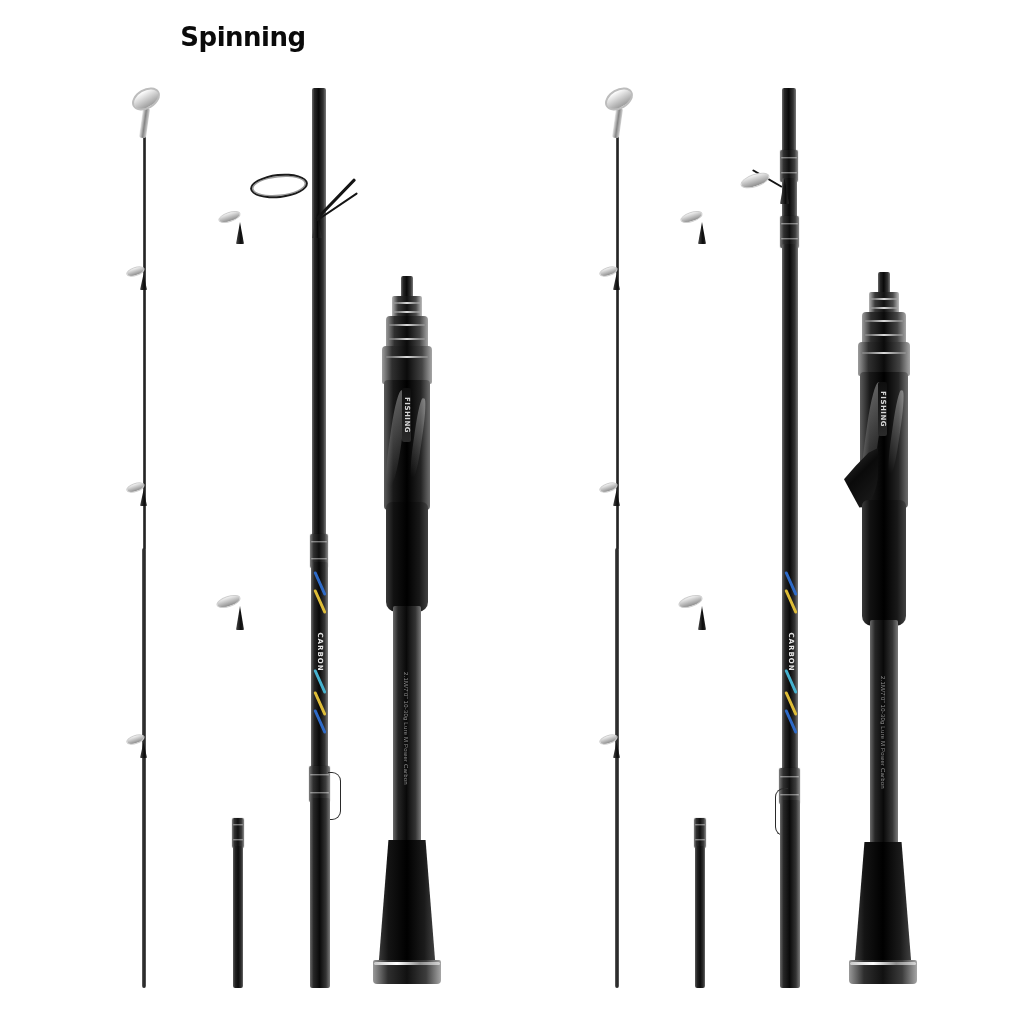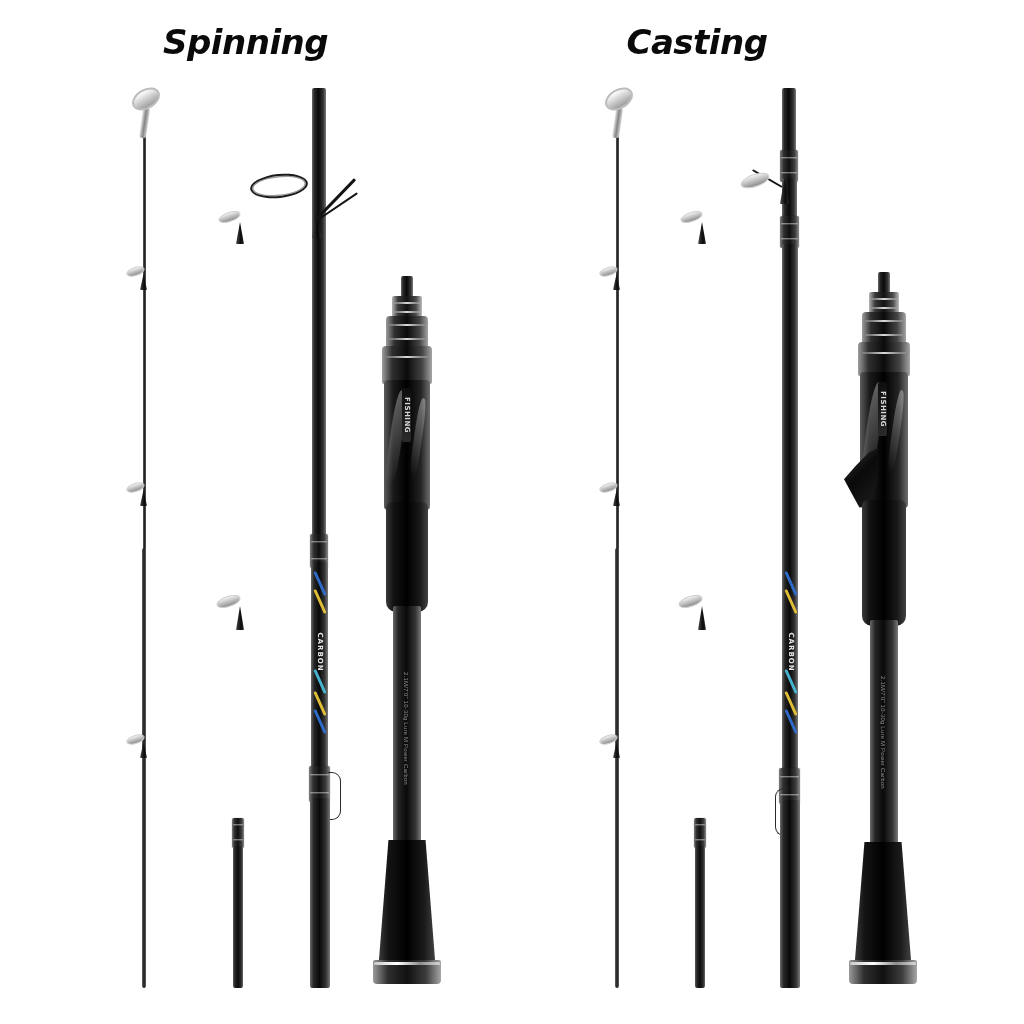--- a/index.html
+++ b/index.html
@@ -8,23 +8,22 @@
     background:#ffffff;
     font-family:"Liberation Sans", sans-serif;
     overflow:hidden;
     position:relative;
   }
   #stage{position:absolute;left:0;top:0;width:1024px;height:1024px;background:#fff;}
 
   .grouplabel{
     position:absolute;
     font-family:"DejaVu Sans", sans-serif;
-    font-style:italic;
     font-weight:bold;
-    font-size:34px;
+    font-size:26px;
     color:#0a0a0a;
     letter-spacing:-0.5px;
     white-space:nowrap;
     text-align:center;
   }
 
   .col{position:absolute;}
 
   
   .blank{
@@ -223,21 +222,20 @@
     font-family:"DejaVu Sans", sans-serif;
   }
 </style>
 </head>
 <body>
 
 <div id="stage">
 
   <div class="grouplabel" style="left:163px;top:22px;width:160px;">Spinning</div>
 
-  <div class="grouplabel" style="left:617px;top:22px;width:160px;">Casting</div>
 
   <div class="col">
 
     <div>
       <div class="blank tipblank" style="left:143px;top:110px;width:2.6px;height:440px;"></div>
       <div class="blank tipblank" style="left:142.4px;top:548px;width:4px;height:440px;"></div>
 
       <div class="tiptop-tube" style="left:141px;top:108px;"></div>
       <div class="tiptop" style="left:131px;top:89px;"></div>
 

